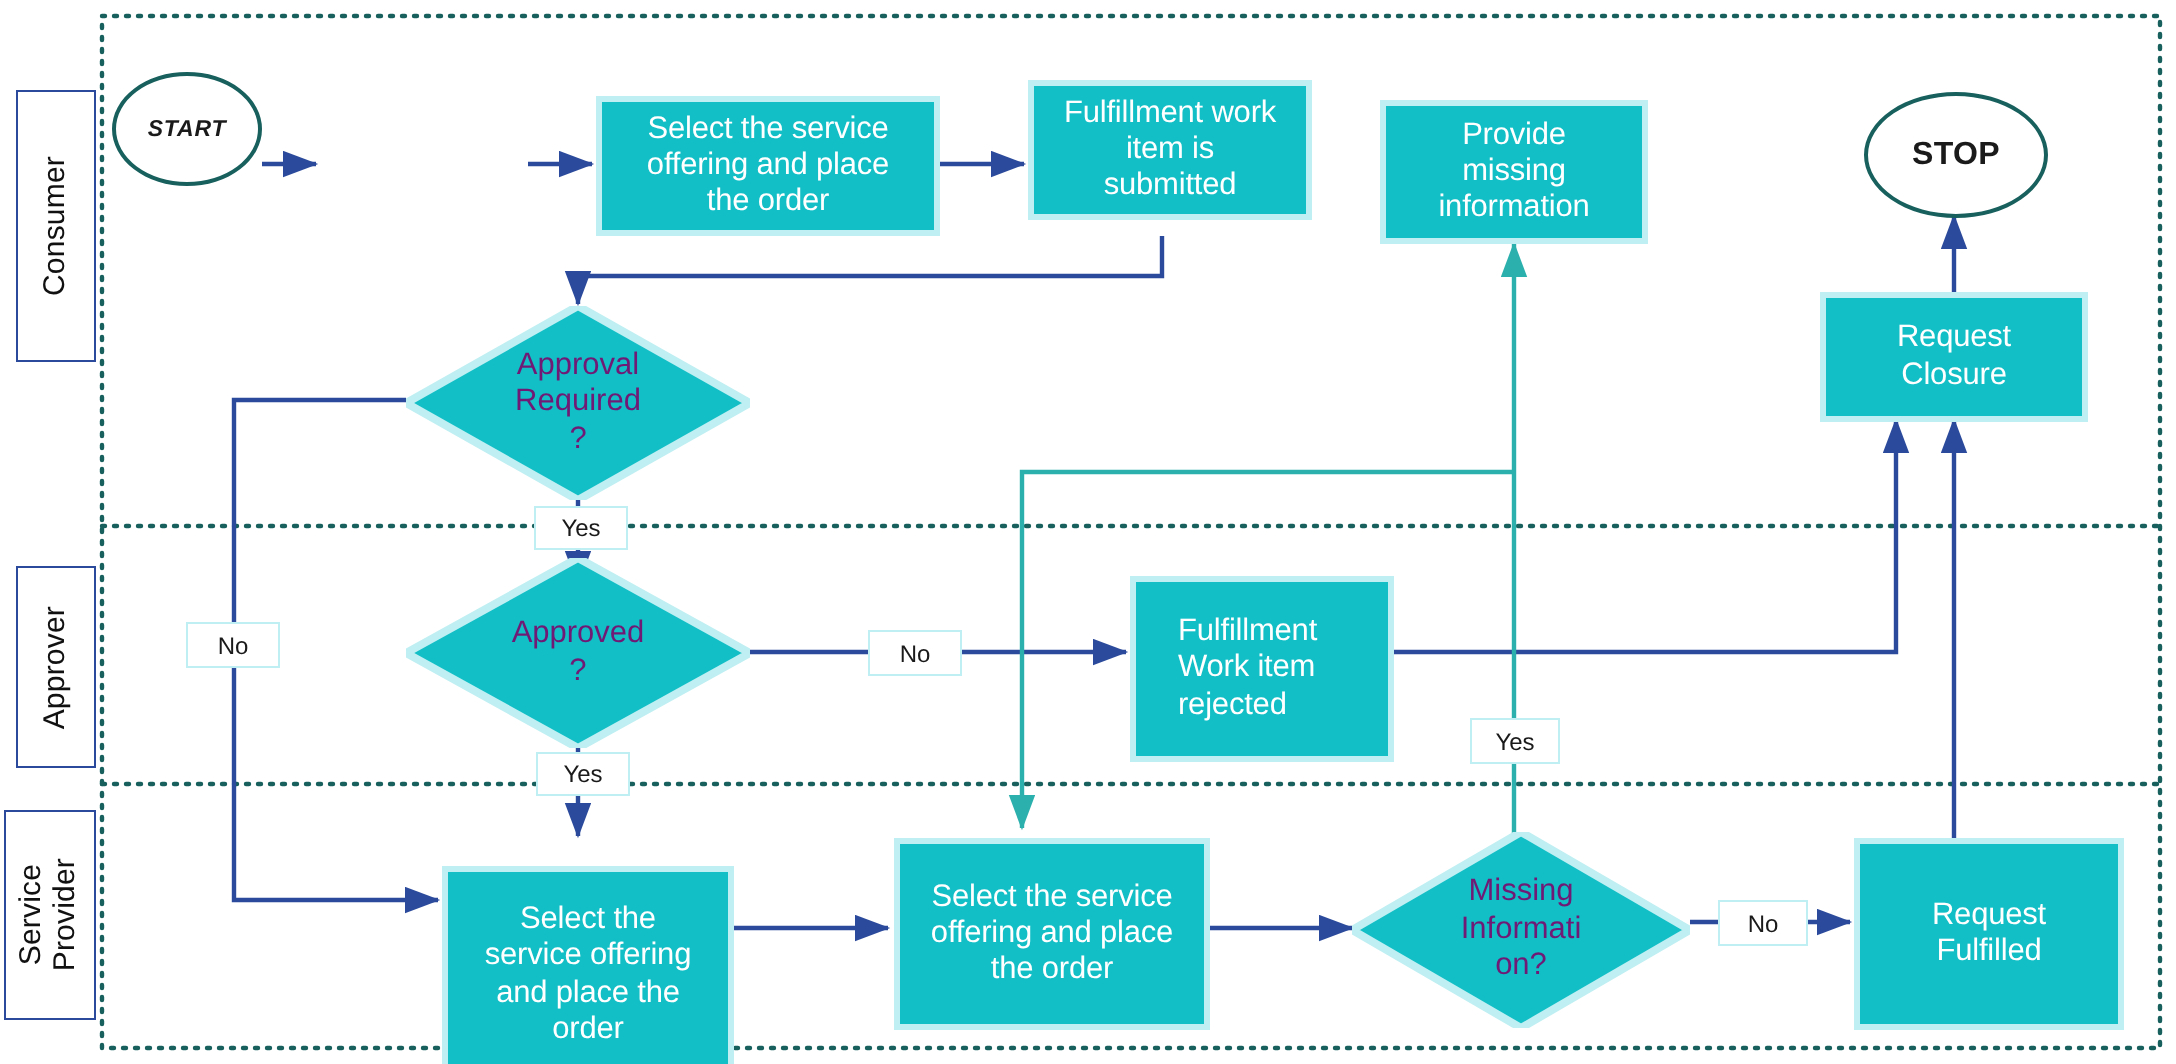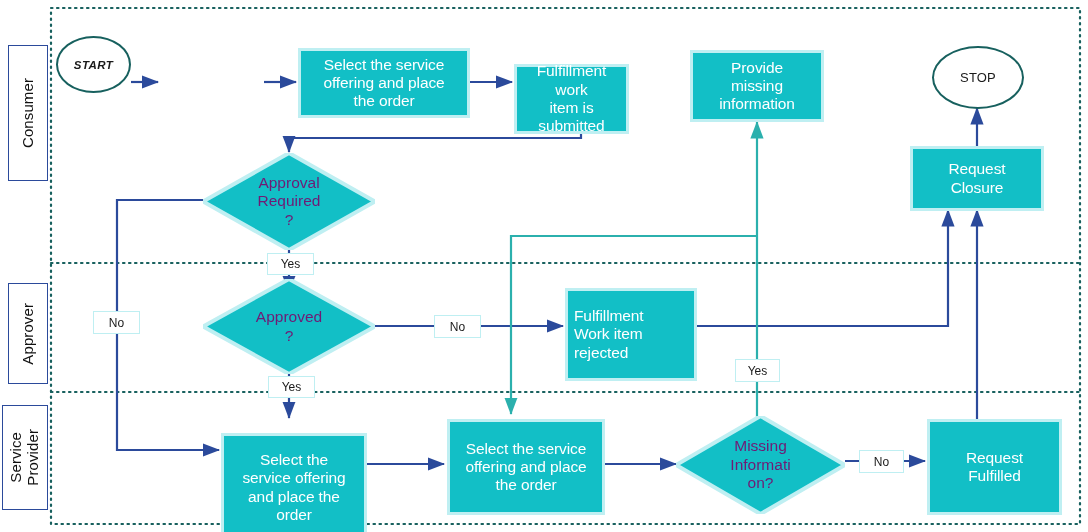--- a/index.html
+++ b/index.html
@@ -45,21 +45,21 @@
     justify-content: center;
     border: 2px solid #17605E;
     border-radius: 50%;
     background: #ffffff;
     color: #1a1a1a;
     font-size: 11.5px;
     font-weight: bold;
     letter-spacing: 0.4px;
     z-index: 3;
   }
-  .terminator.stop { font-size: 13px; font-weight: normal; letter-spacing: 0.2px; }
+  .terminator.stop { font-size: 16px; font-weight: bold; letter-spacing: 0.2px; }
   .diamond {
     position: absolute;
     z-index: 3;
   }
   .diamond .dshape {
     position: absolute;
     left: 0; top: 0;
     width: 100%; height: 100%;
   }
   .diamond .dtext {
@@ -185,21 +185,21 @@
 
   <div class="terminator" style="left:56px; top:36px; width:75px; height:57px;font-style:italic;">
     <span>START</span>
   </div>
 
 
   <div class="node" style="left:298px; top:48px; width:172px; height:70px;">
     <span>Select the service<br>offering and place<br>the order</span>
   </div>
 
-  <div class="node" style="left:514px; top:64px; width:115px; height:70px;">
+  <div class="node" style="left:514px; top:40px; width:142px; height:70px;">
     <span>Fulfillment work<br>item is<br>submitted</span>
   </div>
 
   <div class="node" style="left:690px; top:50px; width:134px; height:72px;">
     <span>Provide<br>missing<br>information</span>
   </div>
 
   <div class="terminator stop" style="left:932px; top:46px; width:92px; height:63px;">
     <span>STOP</span>
   </div>
@@ -220,21 +220,21 @@
   <div class="diamond" style="left:203px; top:279px; width:172px; height:95px;">
     <svg class="dshape" viewBox="0 0 172 95" preserveAspectRatio="none">
       <polygon points="86,0 172,47.5 86,95 0,47.5" fill="#12BFC6" stroke="#BFEFF2" stroke-width="4"></polygon>
     </svg>
     <div class="dtext">
       <span>Approved<br>?</span>
     </div>
   </div>
 
   <div class="node" style="left:565px; top:288px; width:132px; height:93px; justify-content:flex-start;">
-    <span style="text-align:left; padding-left:6px;">Fulfillment<br>Work item<br>rejected</span>
+    <span style="text-align:left; padding-left:21px;">Fulfillment<br>Work item<br>rejected</span>
   </div>
 
   <div class="node" style="left:221px; top:419px; width:146px; height:109px;margin-top:14px;">
     <span>Select the<br>service offering<br>and place the<br>order</span>
   </div>
 
   <div class="node" style="left:447px; top:419px; width:158px; height:96px;">
     <span>Select the service<br>offering and place<br>the order</span>
   </div>
 

